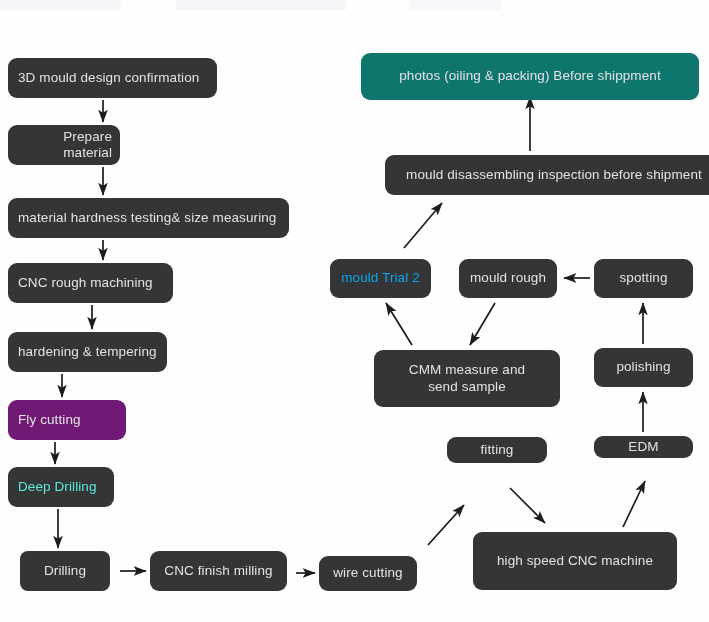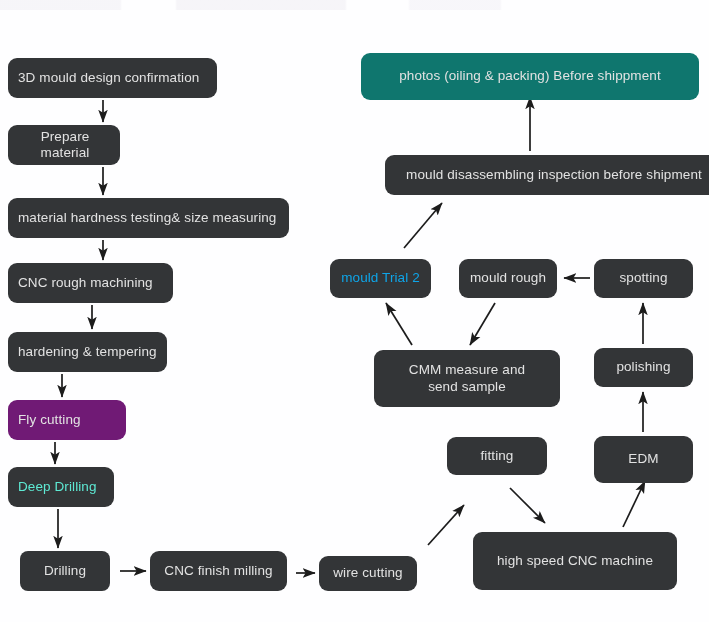--- a/index.html
+++ b/index.html
@@ -30,21 +30,21 @@
     text-align: center;
     font-size: 13.5px;
     line-height: 1.22;
     letter-spacing: 0.1px;
     padding: 2px 8px;
     white-space: pre-line;
     -webkit-font-smoothing: antialiased;
   }
   .node.left-align {
     justify-content: flex-start;
-    text-align: center;
+    text-align: right;
     padding-left: 10px;
   }
   svg.edges {
     position: absolute;
     left: 0;
     top: 0;
     width: 709px;
     height: 622px;
     pointer-events: none;
   }
@@ -111,23 +111,23 @@
   <div class="node left-align" style="left: 8px; top: 58px; width: 209px; height: 40px; background: rgb(51, 53, 55); color: rgb(226, 226, 226);">3D mould design confirmation</div>
   <div class="node left-align" style="left: 8px; top: 125px; width: 112px; height: 40px; background: rgb(51, 53, 55); color: rgb(226, 226, 226);">Prepare material</div>
   <div class="node left-align" style="left: 8px; top: 198px; width: 281px; height: 40px; background: rgb(51, 53, 55); color: rgb(226, 226, 226);">material hardness testing&amp; size measuring</div>
   <div class="node left-align" style="left: 8px; top: 263px; width: 165px; height: 40px; background: rgb(51, 53, 55); color: rgb(226, 226, 226);">CNC rough machining</div>
   <div class="node left-align" style="left: 8px; top: 332px; width: 159px; height: 40px; background: rgb(51, 53, 55); color: rgb(226, 226, 226);">hardening &amp; tempering</div>
   <div class="node left-align" style="left: 8px; top: 400px; width: 118px; height: 40px; background: #701a75; color: rgb(226, 226, 226);">Fly cutting</div>
   <div class="node left-align" style="left: 8px; top: 467px; width: 106px; height: 40px; background: rgb(51, 53, 55); color: #5eead4;">Deep Drilling</div>
   <div class="node" style="left: 20px; top: 551px; width: 90px; height: 40px; background: rgb(51, 53, 55); color: rgb(226, 226, 226); border-radius: 8px;">Drilling</div>
   <div class="node" style="left: 150px; top: 551px; width: 137px; height: 40px; background: rgb(51, 53, 55); color: rgb(226, 226, 226);">CNC finish milling</div>
   <div class="node" style="left: 319px; top: 556px; width: 98px; height: 35px; background: rgb(51, 53, 55); color: rgb(226, 226, 226);">wire cutting</div>
-  <div class="node" style="left: 447px; top: 437px; width: 100px; height: 38px; background: rgb(51, 53, 55); color: rgb(226, 226, 226);">fitting</div>
+  <div class="node" style="left: 447px; top: 437px; width: 100px; height: 26px; background: rgb(51, 53, 55); color: rgb(226, 226, 226);">fitting</div>
   <div class="node" style="left: 473px; top: 532px; width: 204px; height: 58px; background: rgb(51, 53, 55); color: rgb(226, 226, 226);">high speed CNC machine</div>
-  <div class="node" style="left: 594px; top: 436px; width: 99px; height: 47px; background: rgb(51, 53, 55); color: rgb(226, 226, 226);">EDM</div>
+  <div class="node" style="left: 594px; top: 436px; width: 99px; height: 22px; background: rgb(51, 53, 55); color: rgb(226, 226, 226);">EDM</div>
   <div class="node" style="left: 594px; top: 348px; width: 99px; height: 39px; background: rgb(51, 53, 55); color: rgb(226, 226, 226);">polishing</div>
   <div class="node" style="left: 594px; top: 259px; width: 99px; height: 39px; background: rgb(51, 53, 55); color: rgb(226, 226, 226);">spotting</div>
   <div class="node" style="left: 459px; top: 259px; width: 98px; height: 39px; background: rgb(51, 53, 55); color: rgb(226, 226, 226);">mould rough</div>
   <div class="node" style="left: 374px; top: 350px; width: 186px; height: 57px; background: rgb(51, 53, 55); color: rgb(226, 226, 226);">CMM measure and
 send sample</div>
   <div class="node" style="left: 330px; top: 259px; width: 101px; height: 39px; background: rgb(51, 53, 55); color: #0ea5e9;">mould Trial 2</div>
   <div class="node" style="left: 361px; top: 155px; width: 338px; height: 40px; background: rgb(51, 53, 55); color: rgb(226, 226, 226); margin-left: 24px;">mould disassembling inspection before shipment</div>
   <div class="node" style="left: 361px; top: 53px; width: 338px; height: 47px; background: #0f766e; color: rgb(226, 226, 226);">photos (oiling &amp; packing) Before shippment</div>
 
 </div>

